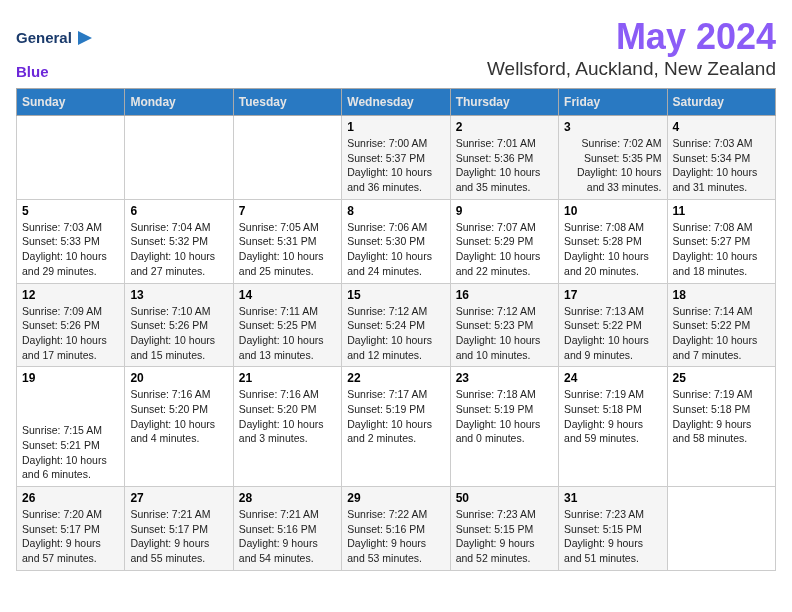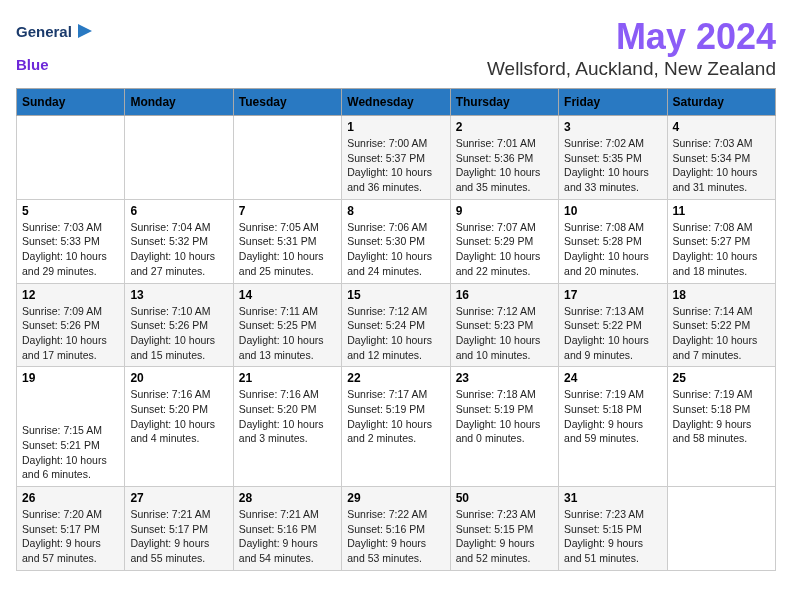--- a/index.html
+++ b/index.html
@@ -6,21 +6,21 @@
     body {
       font-family: Arial, sans-serif;
       background: #fff;
       width: 792px;
       min-height: 612px;
       padding: 16px;
     }
     .header {
       display: flex;
       justify-content: space-between;
-      align-items: center;
+      align-items: flex-end;
       margin-bottom: 8px;
     }
     .logo {
       display: flex;
       align-items: center;
       gap: 4px;
     }
     .title-block {
       text-align: right;
     }
@@ -34,21 +34,21 @@
       font-weight: normal;
       color: #333;
     }
     table {
       width: 100%;
       border-collapse: collapse;
       font-size: 11px;
     }
     thead tr th {
       background-color: #2979c2;
-      color: #000000;
+      color: #e5e5e5;
       text-align: left;
       padding: 6px 5px;
       font-size: 12px;
       font-weight: bold;
       border: 1px solid #aaa;
     }
     tbody tr td {
       border: 1px solid #ccc;
       vertical-align: top;
       padding: 4px 5px;
@@ -121,21 +121,21 @@
         </td>
         <td>
           <span class="day-number">2</span>
           <div class="day-info" style="white-space: pre-line;">Sunrise: 7:01 AM
 Sunset: 5:36 PM
 Daylight: 10 hours
 and 35 minutes.</div>
         </td>
         <td>
           <span class="day-number">3</span>
-          <div class="day-info" style="white-space: pre-line;">Sunrise: 7:02 AM
+          <div class="day-info" style="white-space: pre-line; text-align: right;">Sunrise: 7:02 AM
 Sunset: 5:35 PM
 Daylight: 10 hours
 and 33 minutes.</div>
         </td>
         <td>
           <span class="day-number">4</span>
           <div class="day-info" style="white-space: pre-line;">Sunrise: 7:03 AM
 Sunset: 5:34 PM
 Daylight: 10 hours
 and 31 minutes.</div>

